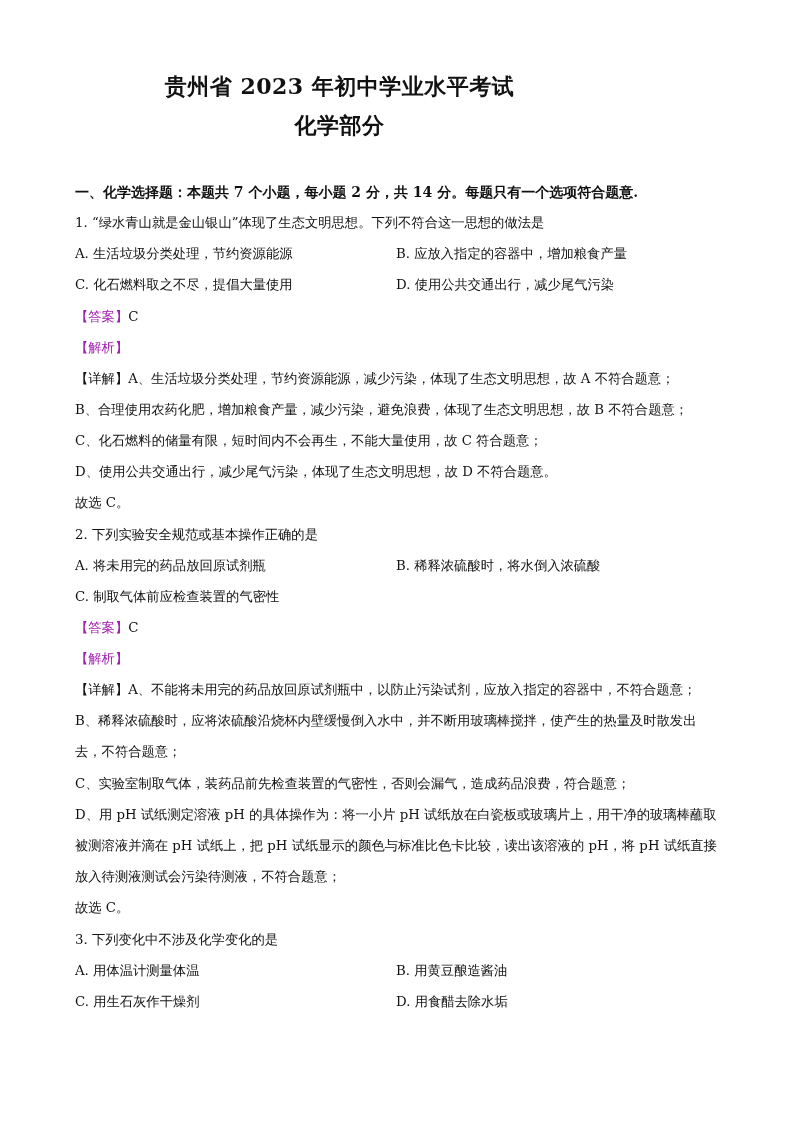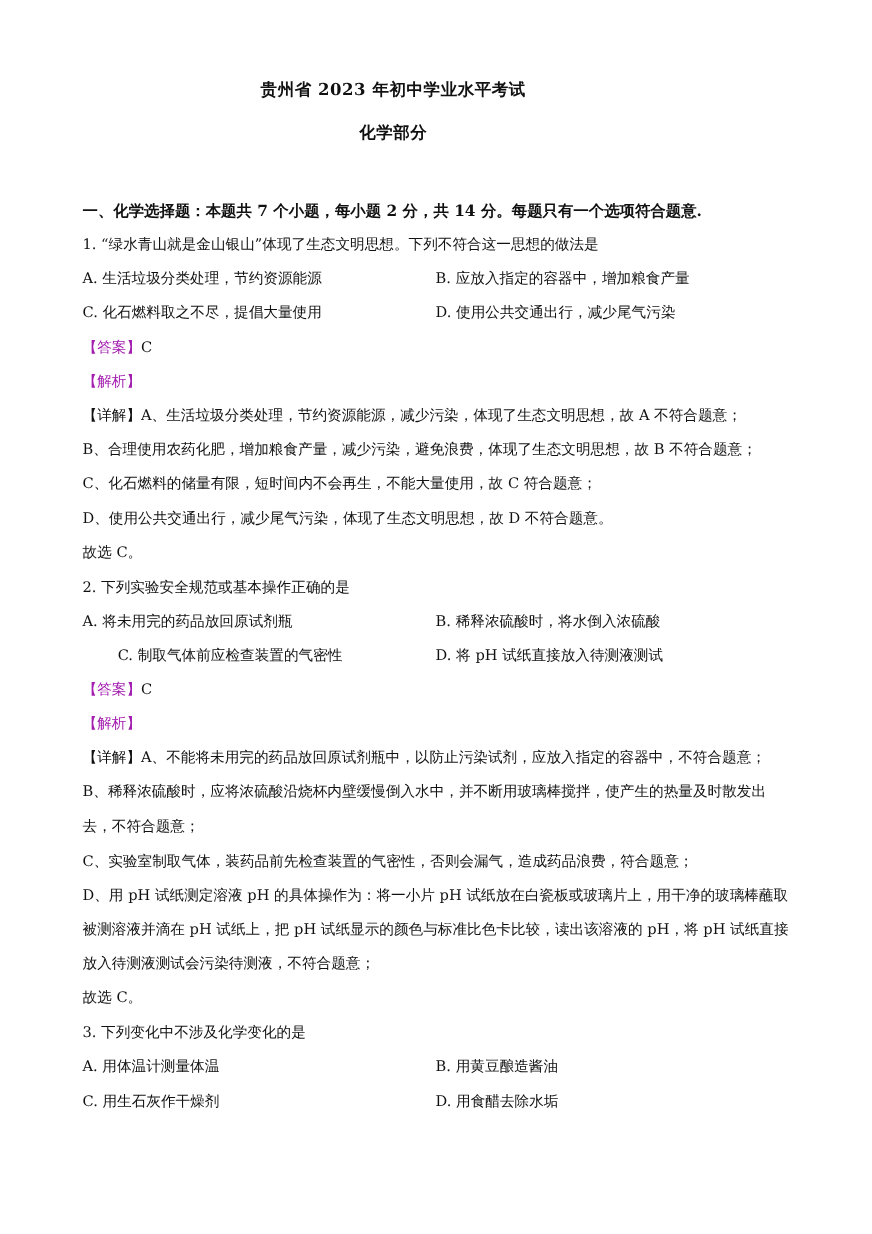--- a/index.html
+++ b/index.html
@@ -1,20 +1,20 @@
 <!DOCTYPE html>
 <html><head>
 <meta charset="utf-8">
 <style>
   html, body { margin: 0; padding: 0; background: #ffffff; }
   body { width: 793px; height: 1122px; position: relative; overflow: hidden;
          font-family: "DejaVu Serif", "Liberation Serif", serif; color: #111; }
   .page { position: absolute; left: 0; top: 0; width: 793px; height: 1122px; }
   .title { position: absolute; left: 0; width: 679px; text-align: center;
-           font-weight: bold; font-size: 15px; letter-spacing: 0.5px; margin-left: 18px; }
+           font-weight: bold; font-size: 22px; letter-spacing: 0.5px; }
   .line { position: absolute; left: 75px; font-size: 13.3px; white-space: nowrap; line-height: 18px; }
   .bold { font-weight: bold; font-size: 14px; }
   .col2 { left: 396px; }
   .tag { color: #a21caf; }
   .answer-val { color: #111; }
   .gap { display: inline-block; width: 34px; }
 </style>
 </head>
 <body>
 
@@ -40,22 +40,21 @@
     <span>【详解】</span><span>A、生活垃圾分类处理，节约资源能源，减少污染，体现了生态文明思想，故 A 不符合题意；</span>
   </div>
   <div class="line" style="top:432px;">C、化石燃料的储量有限，短时间内不会再生，不能大量使用，故 C 符合题意；</div>
   <div class="line" style="top:401px;">B、合理使用农药化肥，增加粮食产量，减少污染，避免浪费，体现了生态文明思想，故 B 不符合题意；</div>
   <div class="line" style="top:463px;">D、使用公共交通出行，减少尾气污染，体现了生态文明思想，故 D 不符合题意。</div>
   <div class="line" style="top:494px;">故选 C。</div>
 
   <div class="line" style="top:526px;">2. 下列实验安全规范或基本操作正确的是</div>
   <div class="line" style="top:557px;">A. 将未用完的药品放回原试剂瓶</div>
   <div class="line col2" style="top:557px;">B. 稀释浓硫酸时，将水倒入浓硫酸</div>
-  <div class="line" style="top:588px;margin-left:32px;">C. 制取气体前应检查装置的气密性</div>
-  <div class="line col2" style="top:588px;">D. 将 pH 试纸直接放入待测液测试</div>
+  <div class="line" style="top:588px;">C. 制取气体前应检查装置的气密性</div>
 
   <div class="line" style="top:619px;">
     <span class="tag">【答案】</span><span class="answer-val">C</span>
   </div>
   <div class="line tag" style="top:650px;">【解析】</div>
   <div class="line" style="top:681px;">
     <span>【详解】</span><span>A、不能将未用完的药品放回原试剂瓶中，以防止污染试剂，应放入指定的容器中，不符合题意；</span>
   </div>
   <div class="line" style="top:712px;">B、稀释浓硫酸时，应将浓硫酸沿烧杯内壁缓慢倒入水中，并不断用玻璃棒搅拌，使产生的热量及时散发出</div>
   <div class="line" style="top:743px;">去，不符合题意；</div>

